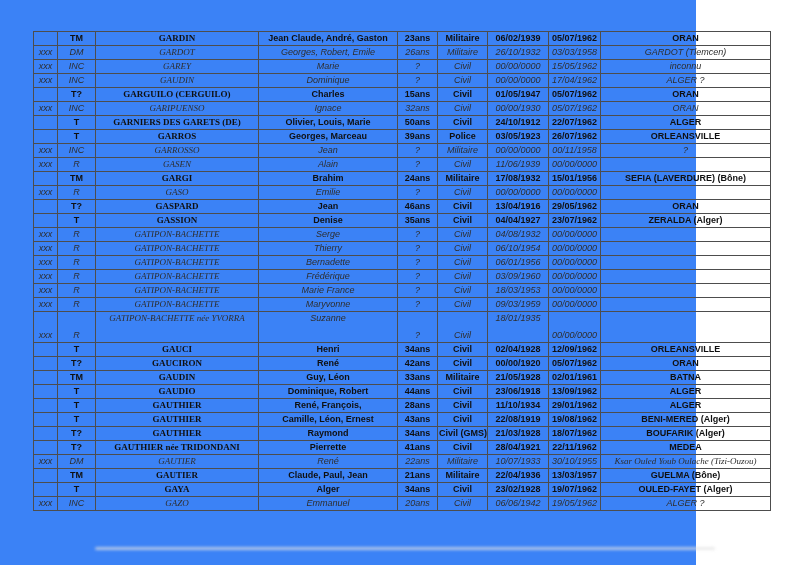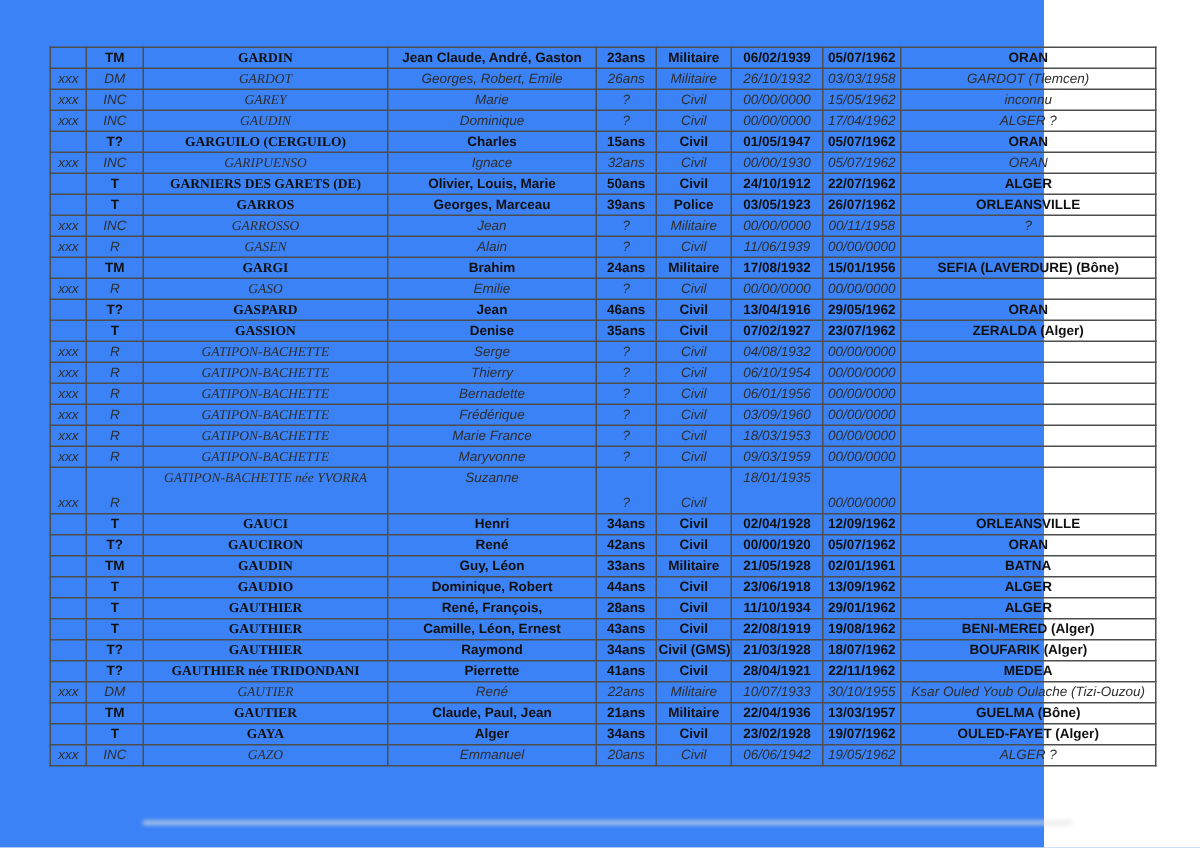--- a/index.html
+++ b/index.html
@@ -36,21 +36,21 @@
   tr.bold td { font-weight: 700; color: #101010; }
   tr.italic td { font-style: italic; font-weight: 400; color: #2e2e2e; }
   td.c-surname { text-align: left; padding-left: 5px; font-family: Liberation Serif, serif; }
   td.c-mark { font-size: 8.5px; }
   
   tr.tall td { height: 28px; }
   tr.tall td.c-surname, tr.tall td.c-first, tr.tall td.c-birth { vertical-align: top; padding-top: 2px; margin-top: 46px; }
   tr.tall td.c-mark, tr.tall td.c-code, tr.tall td.c-age,
   tr.tall td.c-cat, tr.tall td.c-event { vertical-align: bottom; padding-bottom: 2px; }
   
-  td.place-left { text-align: left; padding-left: 3px; font-size: 8.5px; }
+  td.place-left { text-align: left; padding-left: 3px; font-size: 8.5px; font-family: Liberation Serif, serif; }
   td.place-upright { font-style: normal; font-weight: 400; color: #1c1c1c; }
   
   .scan-shadow {
     position: absolute;
     left: 95px; top: 547px;
     width: 620px; height: 3px;
     background: #e2e2e2;
     border-radius: 2px;
     filter: blur(1.5px);
     opacity: 0.7;
@@ -217,21 +217,21 @@
       <td class="c-event">29/05/1962</td>
       <td class="c-place">ORAN</td>
     </tr>
         <tr class="bold">
       <td class="c-mark"></td>
       <td class="c-code">T</td>
       <td class="c-surname">GASSION</td>
       <td class="c-first">Denise</td>
       <td class="c-age">35ans</td>
       <td class="c-cat">Civil</td>
-      <td class="c-birth">07/02/1927</td>
+      <td class="c-birth">04/04/1927</td>
       <td class="c-event">23/07/1962</td>
       <td class="c-place">ZERALDA (Alger)</td>
     </tr>
         <tr class="italic">
       <td class="c-mark">xxx</td>
       <td class="c-code">R</td>
       <td class="c-surname">GATIPON-BACHETTE</td>
       <td class="c-first">Serge</td>
       <td class="c-age">?</td>
       <td class="c-cat">Civil</td>

